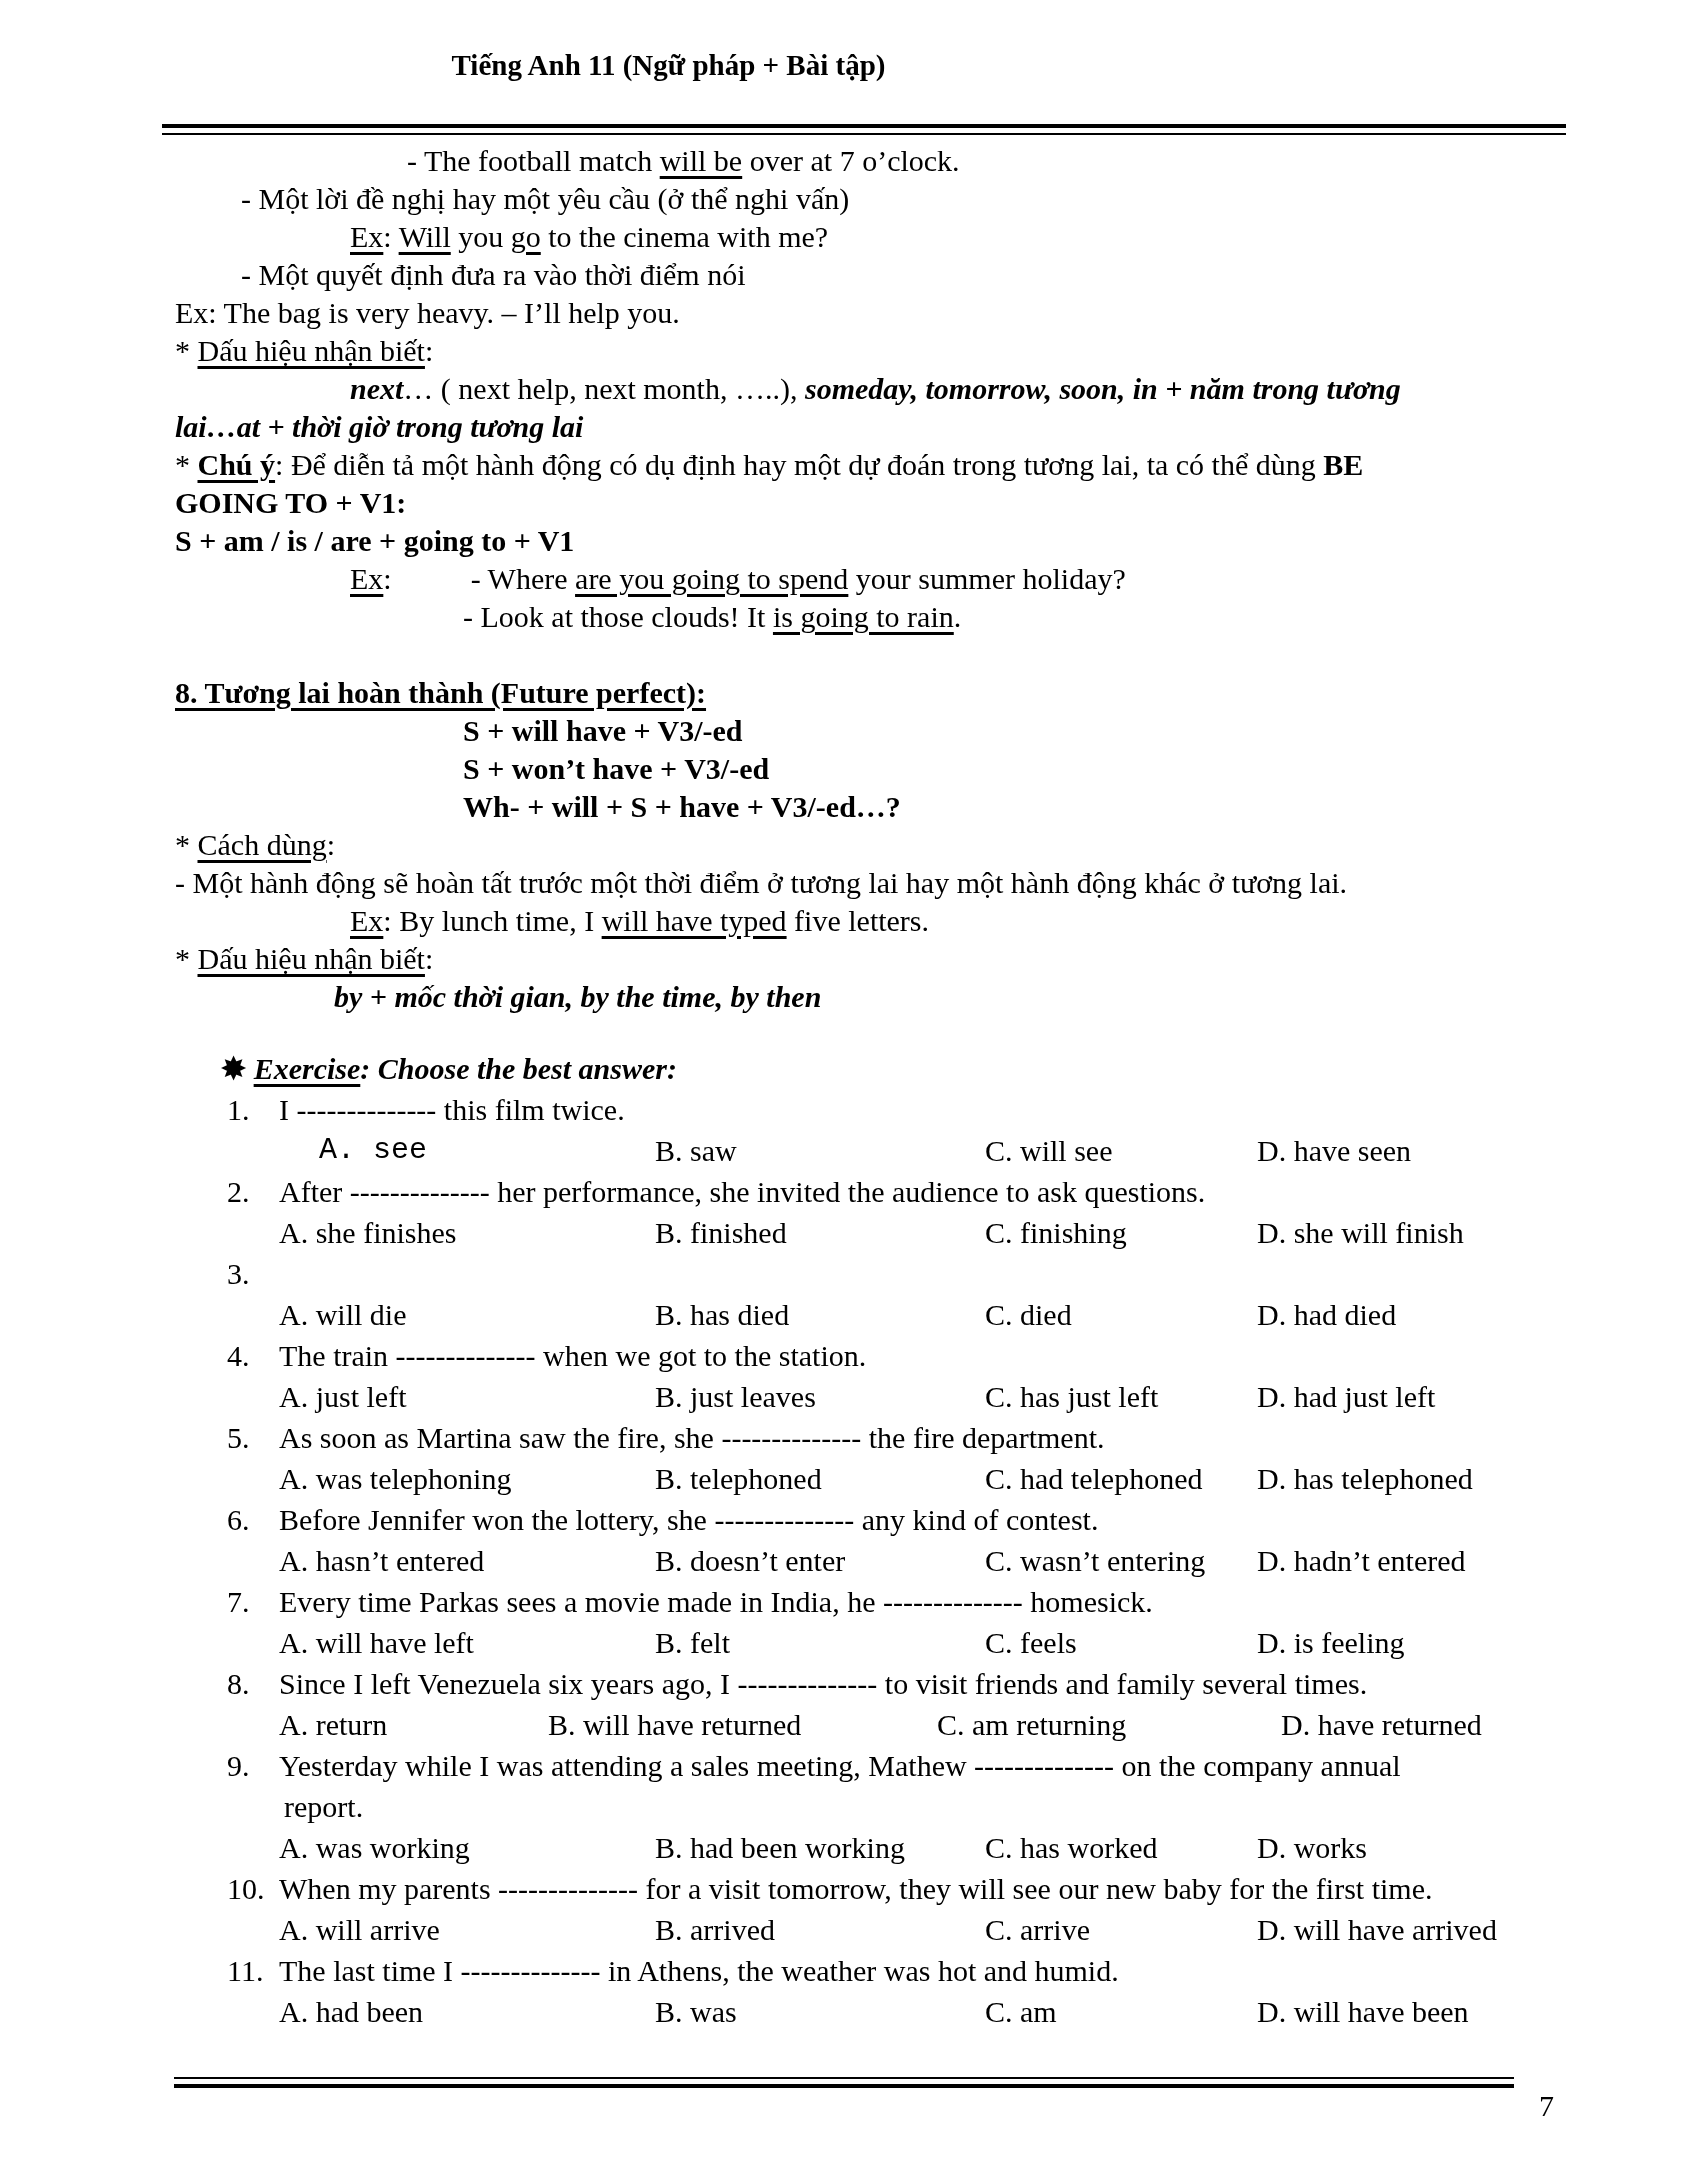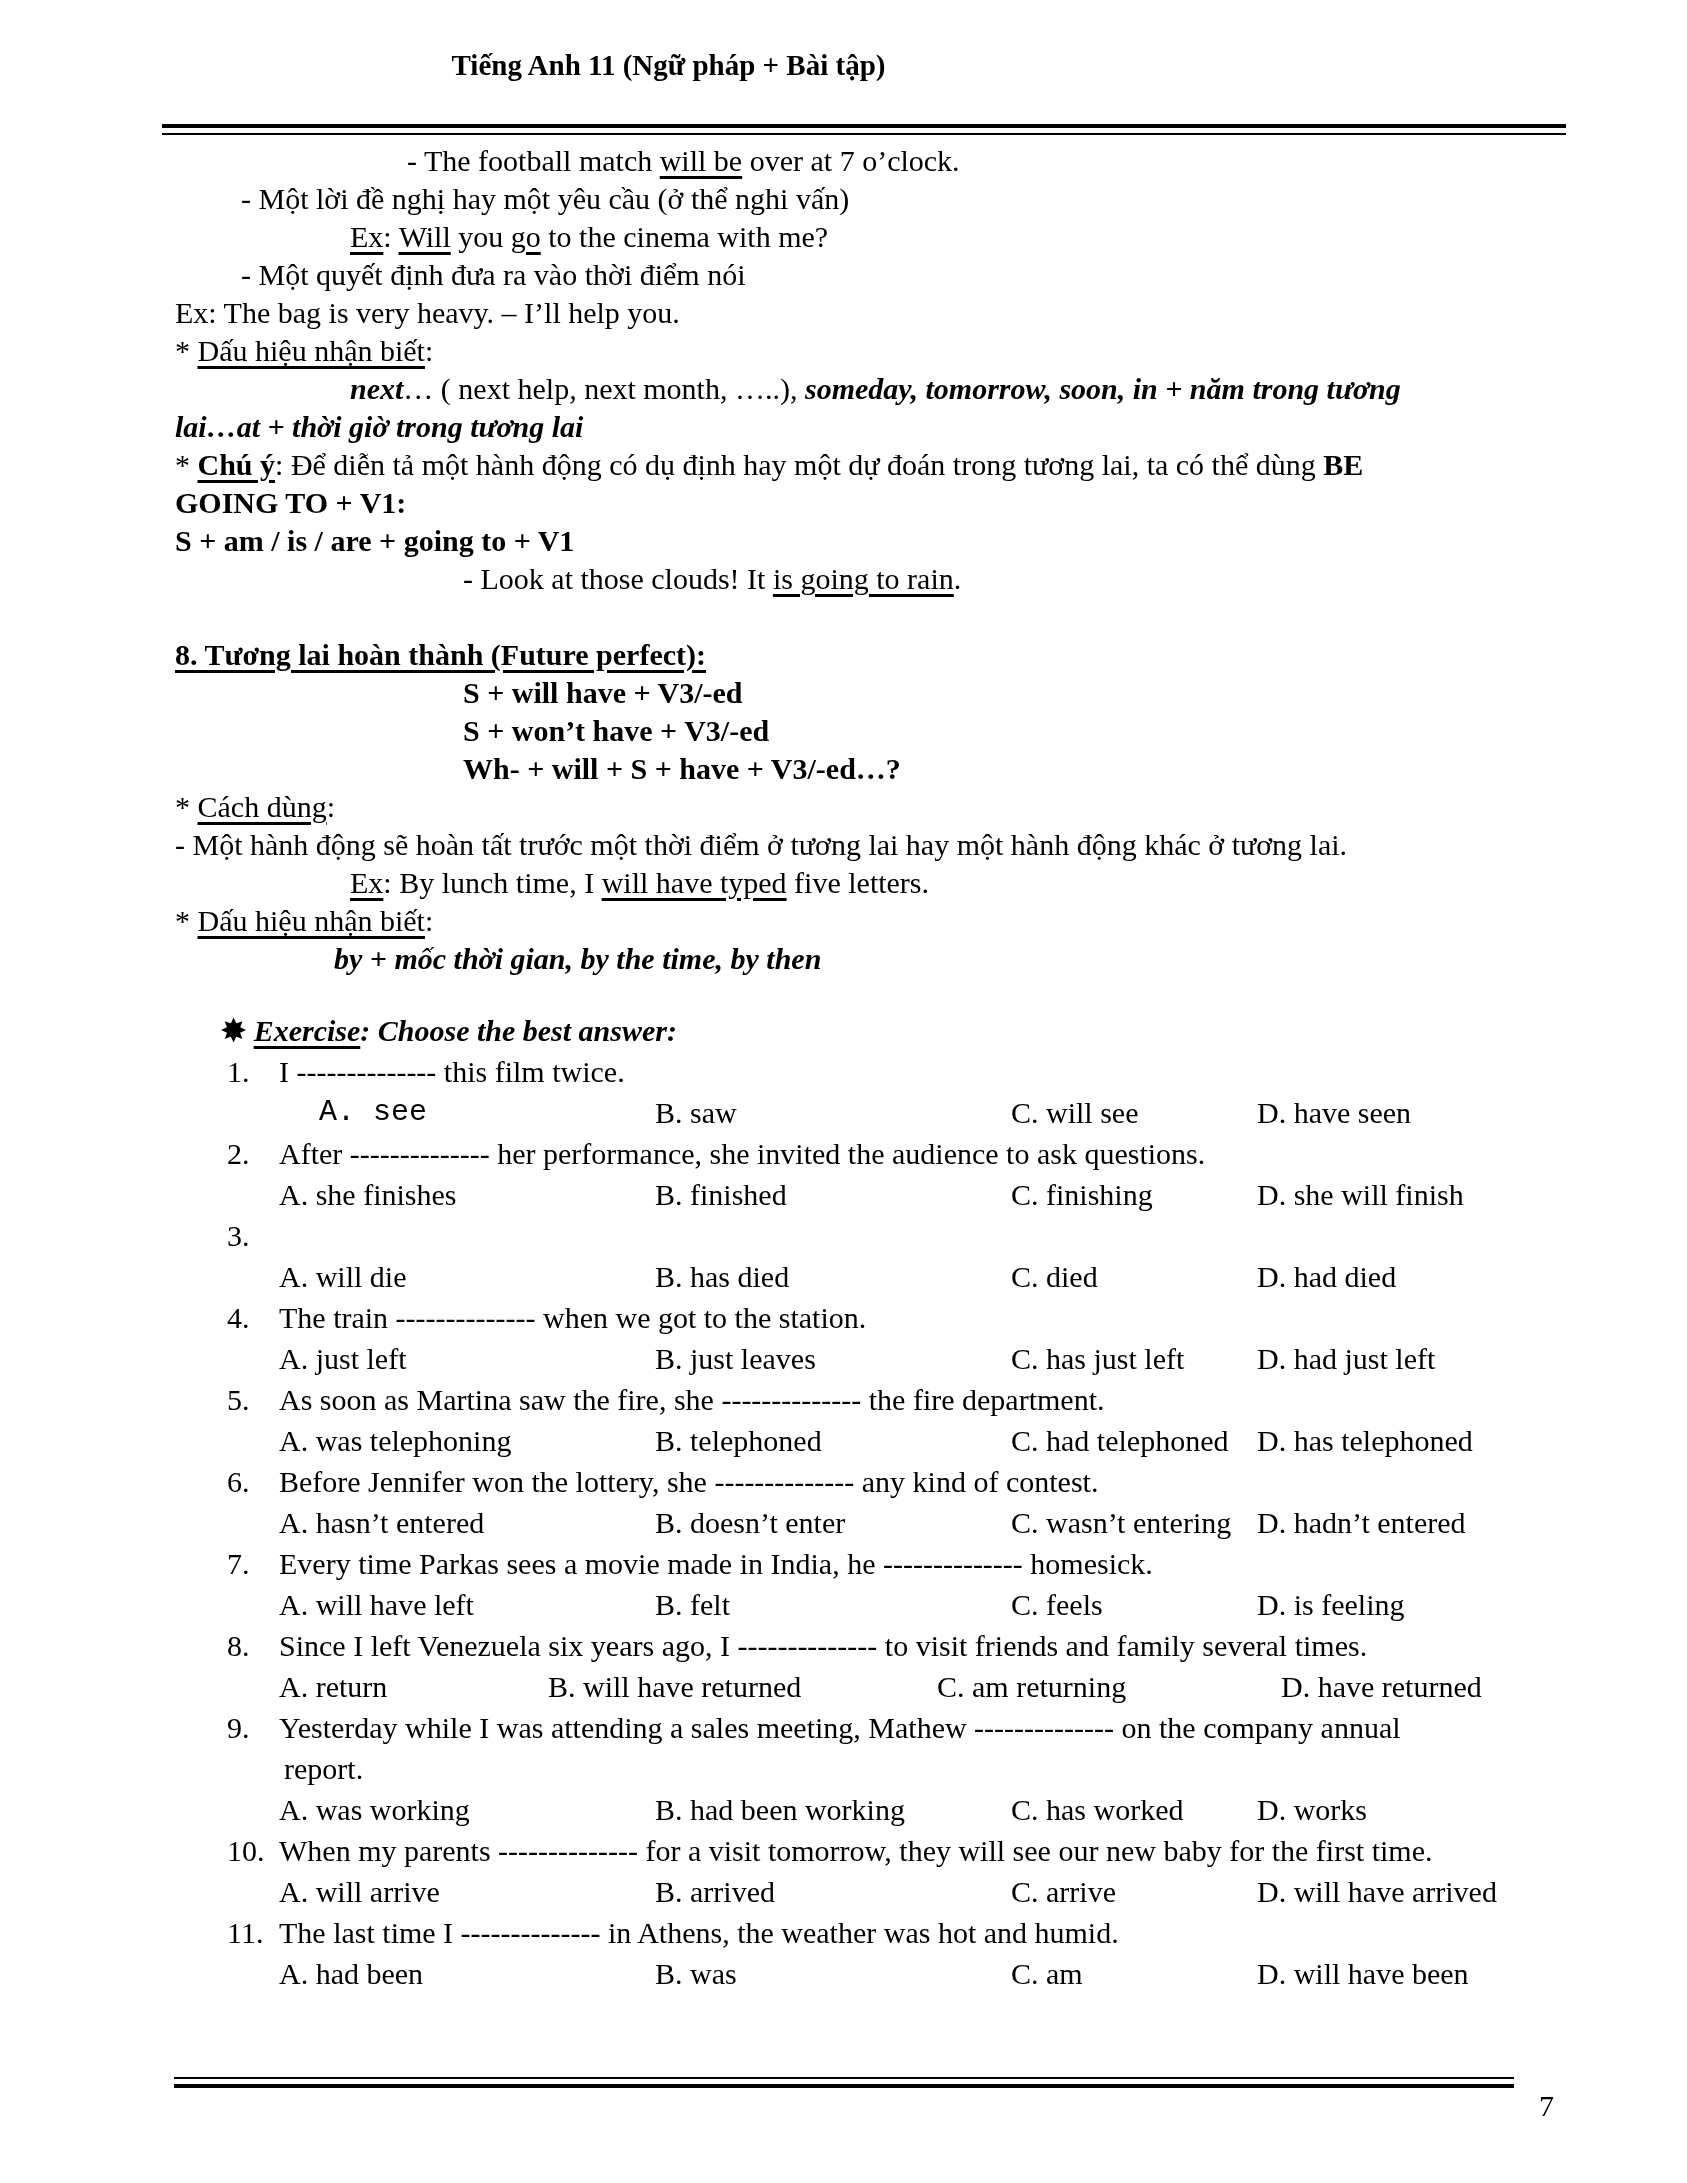--- a/index.html
+++ b/index.html
@@ -38,21 +38,21 @@
   .ex-heading{margin-left:46px;font-weight:bold;font-style:italic;line-height:41px;height:41px;white-space:nowrap;}
   .star{font-style:normal;}
   .q{position:relative;line-height:41px;height:41px;white-space:nowrap;}
   .qnum{position:absolute;left:52px;top:0;}
   .qtext{display:inline-block;margin-left:104px;}
   .qtext2{margin-left:109px;line-height:41px;height:41px;white-space:nowrap;}
   .opts{position:relative;height:41px;line-height:41px;}
   .opt{position:absolute;top:0;white-space:nowrap;}
   .opt:nth-child(1){left:104px;}
   .opt:nth-child(2){left:480px;}
-  .opt:nth-child(3){left:836px;}
+  .opt:nth-child(3){left:810px;}
   .opt:nth-child(4){left:1082px;}
   .opts[data-q="1"] .opt:nth-child(1){left:144px;font-family:Liberation Mono, monospace;}
   .opts[data-q="8"] .opt:nth-child(2){left:373px;}
   .opts[data-q="8"] .opt:nth-child(3){left:762px;}
   .opts[data-q="8"] .opt:nth-child(4){left:1106px;}
 </style>
 </head>
 <body>
 
 <div class="header-title">Tiếng Anh 11 (Ngữ pháp + Bài tập)</div>
@@ -75,20 +75,21 @@
   <div class="ln i2"><span class="bi">next</span><span>… ( next help, next month,  …..), </span><span class="bi">someday, tomorrow, soon, in + năm trong tương</span></div>
 
   <div class="ln"><span class="bi">lai…at +  thời giờ trong tương lai</span></div>
 
   <div class="ln"><span>* </span><span class="b u">Chú ý</span><span>: Để diễn tả một hành động có dụ định hay một dự đoán trong tương lai, ta có thể dùng </span><span class="b"> BE</span></div>
 
   <div class="ln"><span class="b">GOING TO + V1</span><span class="b">:</span></div>
 
   <div class="ln i4"><span class="b">S + am / is / are + going to + V1</span></div>
 
+  <div class="ln i2"><span class="u">Ex</span><span>:</span><span class="gap120"></span><span>- Where </span><span class="u">are you going to spend</span><span> your summer holiday?</span></div>
 
   <div class="ln i5"><span>- Look at those clouds! It </span><span class="u">is going to rain</span><span>.</span></div>
 
   <div class="sp57"></div>
 
   <div class="ln"><span class="b u">8. Tương lai hoàn thành (Future perfect):</span></div>
 
   <div class="ln i5"><span class="b">S + will have + V3/-ed</span></div>
   <div class="ln i5"><span class="b">S + won’t have + V3/-ed</span></div>
   <div class="ln i5"><span class="b">Wh- + will + S + have + V3/-ed…?</span></div>

